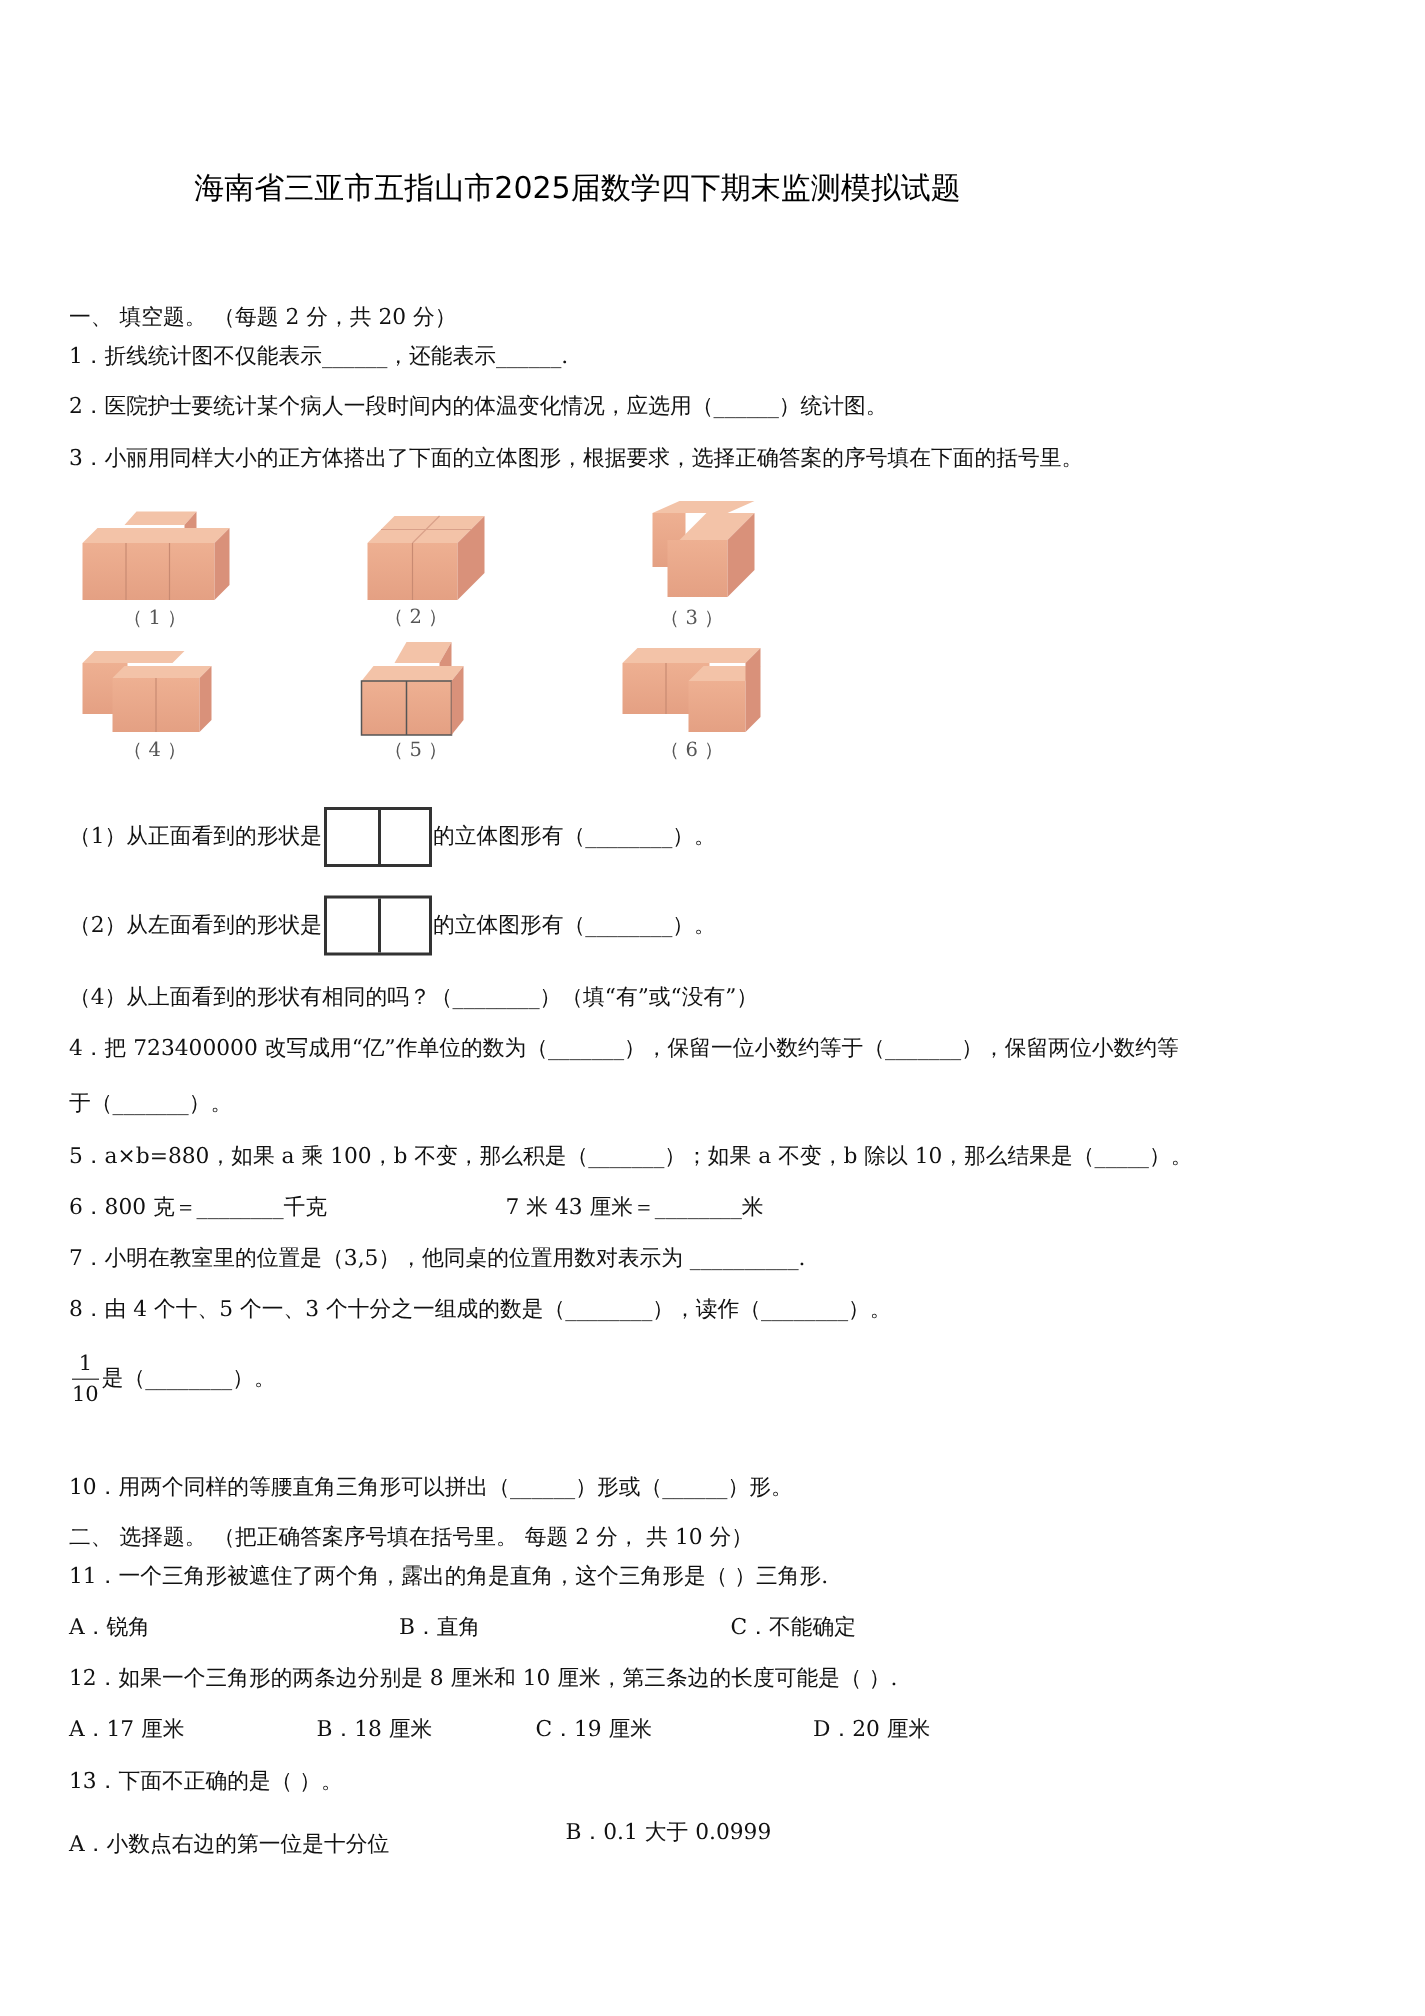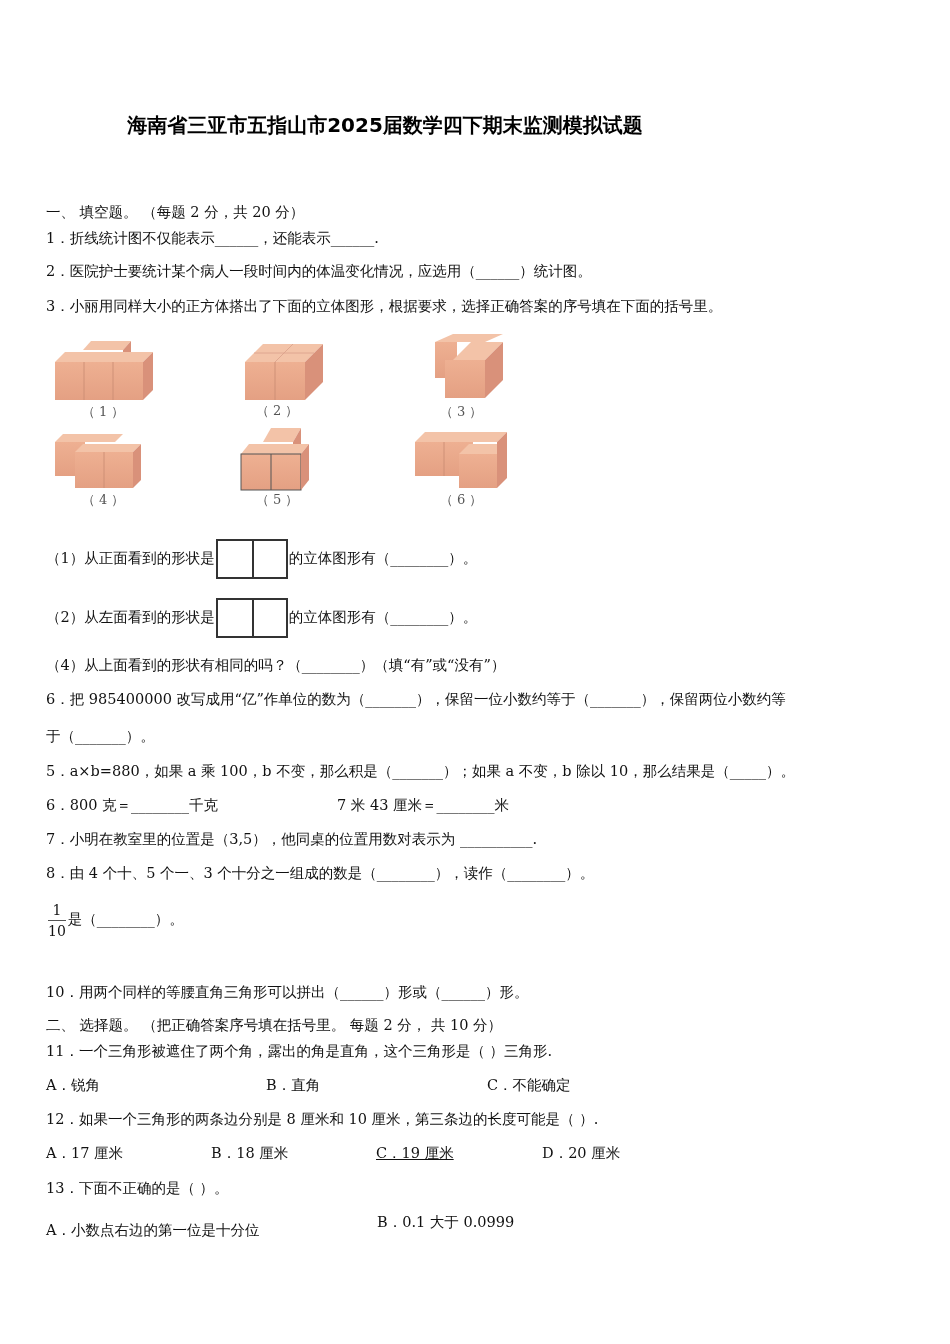--- a/index.html
+++ b/index.html
@@ -1,19 +1,19 @@
 <!DOCTYPE html>
 <html><head>
 <meta charset="utf-8">
 <style>
   html, body { margin: 0; padding: 0; background: #ffffff; }
   body { width: 950px; height: 1344px; position: relative; overflow: hidden;
          font-family: "DejaVu Serif", "Liberation Serif", serif; color: #111; }
   .title { position: absolute; top: 112px; left: 0; width: 770px; text-align: center;
-           font-family: "DejaVu Sans", "Liberation Sans", sans-serif; font-weight: bold;
+           font-family: "DejaVu Sans", "Liberation Sans", sans-serif; font-weight: normal;
            font-size: 20px; letter-spacing: 0px; color: #000; }
   .line { position: absolute; left: 46px; font-size: 14.5px; white-space: nowrap; line-height: 20px; }
   .fig { position: absolute; }
   .fig-label { position: absolute; font-size: 13px; color: #555; letter-spacing: 4px; }
   .box2 { display: inline-block; vertical-align: middle; width: 72px; height: 40px;
           border: 2px solid #333; position: relative; box-sizing: border-box; margin: 0 1px; }
   .box2::after { content: ""; position: absolute; left: 34px; top: 0; width: 2px; height: 100%; background: #333; }
   .frac { display: inline-block; vertical-align: middle; text-align: center; font-size: 14px; margin: 0 2px; }
   .frac .num { display: block; border-bottom: 1px solid #555; padding: 0 2px; line-height: 20px; }
   .frac .den { display: block; line-height: 20px; }
@@ -99,21 +99,21 @@
 <div class="fig-label" style="left:440px; top:491px;">（6）</div>
 
 <div class="line" style="top:538px; line-height:40px;">
   <span>（1）从正面看到的形状是</span><span class="box2"></span><span>的立体图形有（________）。</span>
 </div>
 <div class="line" style="top:597px; line-height:40px;">
   <span>（2）从左面看到的形状是</span><span class="box2"></span><span>的立体图形有（________）。</span>
 </div>
 <div class="line" style="top:655px;">（4）从上面看到的形状有相同的吗？（________）（填“有”或“没有”）</div>
 
-<div class="line" style="top:689px;">6．把 985400000 改写成用“亿”作单位的数为（_______），保留一位小数约等于（_______），保留两位小数约等</div>
+<div class="line" style="top:689px;">4．把 723400000 改写成用“亿”作单位的数为（_______），保留一位小数约等于（_______），保留两位小数约等</div>
 <div class="line" style="top:726px;">于（_______）。</div>
 <div class="line" style="top:761px;">5．a×b=880，如果 a 乘 100，b 不变，那么积是（_______）；如果 a 不变，b 除以 10，那么结果是（_____）。</div>
 <div class="line" style="top:795px;">6．800 克＝________千克</div>
 <div class="line" style="top:795px; left:337px;">7 米 43 厘米＝________米</div>
 <div class="line" style="top:829px;">7．小明在教室里的位置是（3,5），他同桌的位置用数对表示为 __________.</div>
 <div class="line" style="top:863px;">8．由 4 个十、5 个一、3 个十分之一组成的数是（________），读作（________）。</div>
 
 <div class="line" style="top:898px; line-height:42px;">
   <span class="frac"><span class="num">1</span><span class="den">10</span></span><span>是（________）。</span>
 </div>
@@ -122,18 +122,18 @@
 
 <div class="line" style="top:1015px;">二、  选择题。 （把正确答案序号填在括号里。 每题  2  分，  共  10  分）</div>
 <div class="line" style="top:1041px;">11．一个三角形被遮住了两个角，露出的角是直角，这个三角形是（    ）三角形.</div>
 <div class="line" style="top:1075px;">A．锐角</div>
 <div class="line" style="top:1075px; left:266px;">B．直角</div>
 <div class="line" style="top:1075px; left:487px;">C．不能确定</div>
 
 <div class="line" style="top:1109px;">12．如果一个三角形的两条边分别是 8 厘米和 10 厘米，第三条边的长度可能是（    ）.</div>
 <div class="line" style="top:1143px;">A．17 厘米</div>
 <div class="line" style="top:1143px; left:211px;">B．18 厘米</div>
-<div class="line" style="top:1143px; left:376px;text-decoration:underline;">C．19 厘米</div>
+<div class="line" style="top:1143px; left:357px;">C．19 厘米</div>
 <div class="line" style="top:1143px; left:542px;">D．20 厘米</div>
 
 <div class="line" style="top:1178px;">13．下面不正确的是（   ）。</div>
 <div class="line" style="top:1220px;">A．小数点右边的第一位是十分位</div>
 <div class="line" style="top:1212px; left:377px;">B．0.1 大于 0.0999</div>
 
 </body></html>

